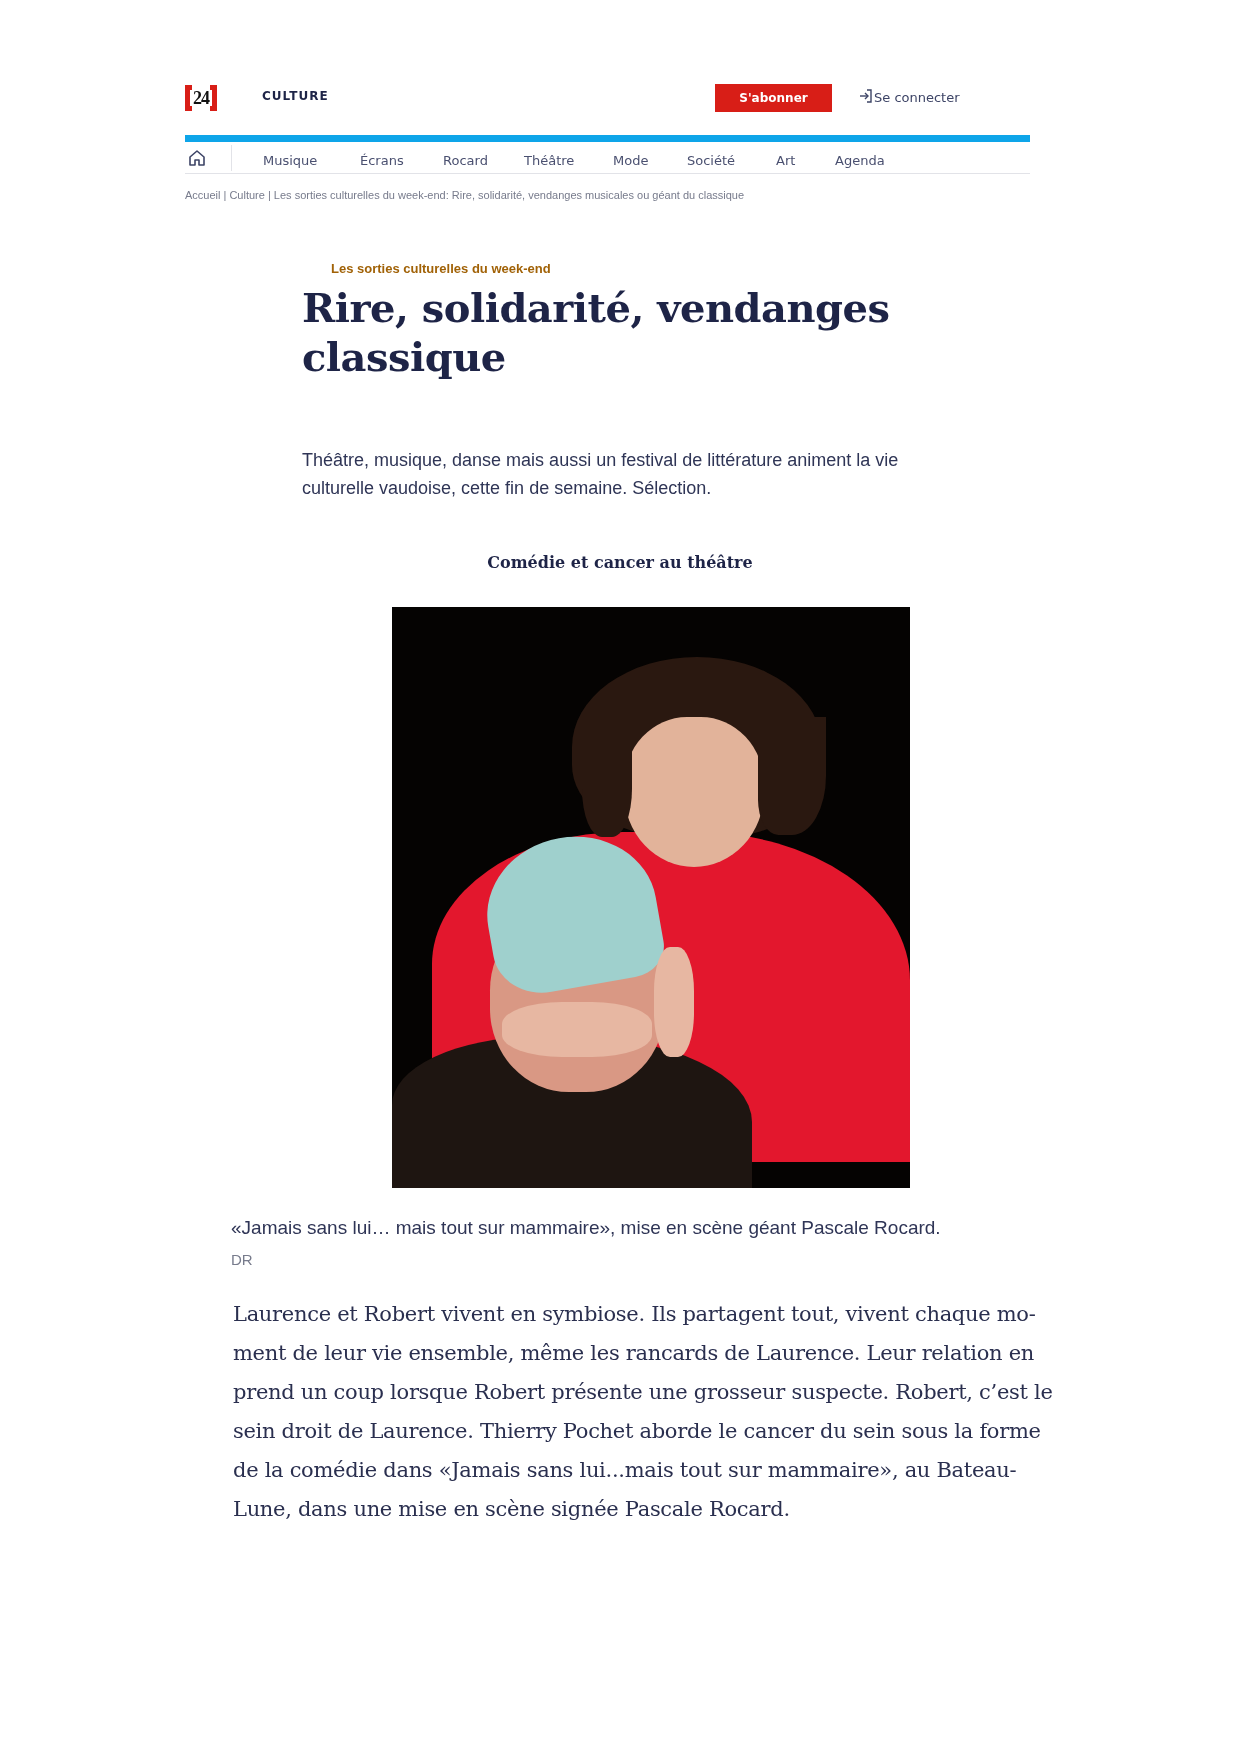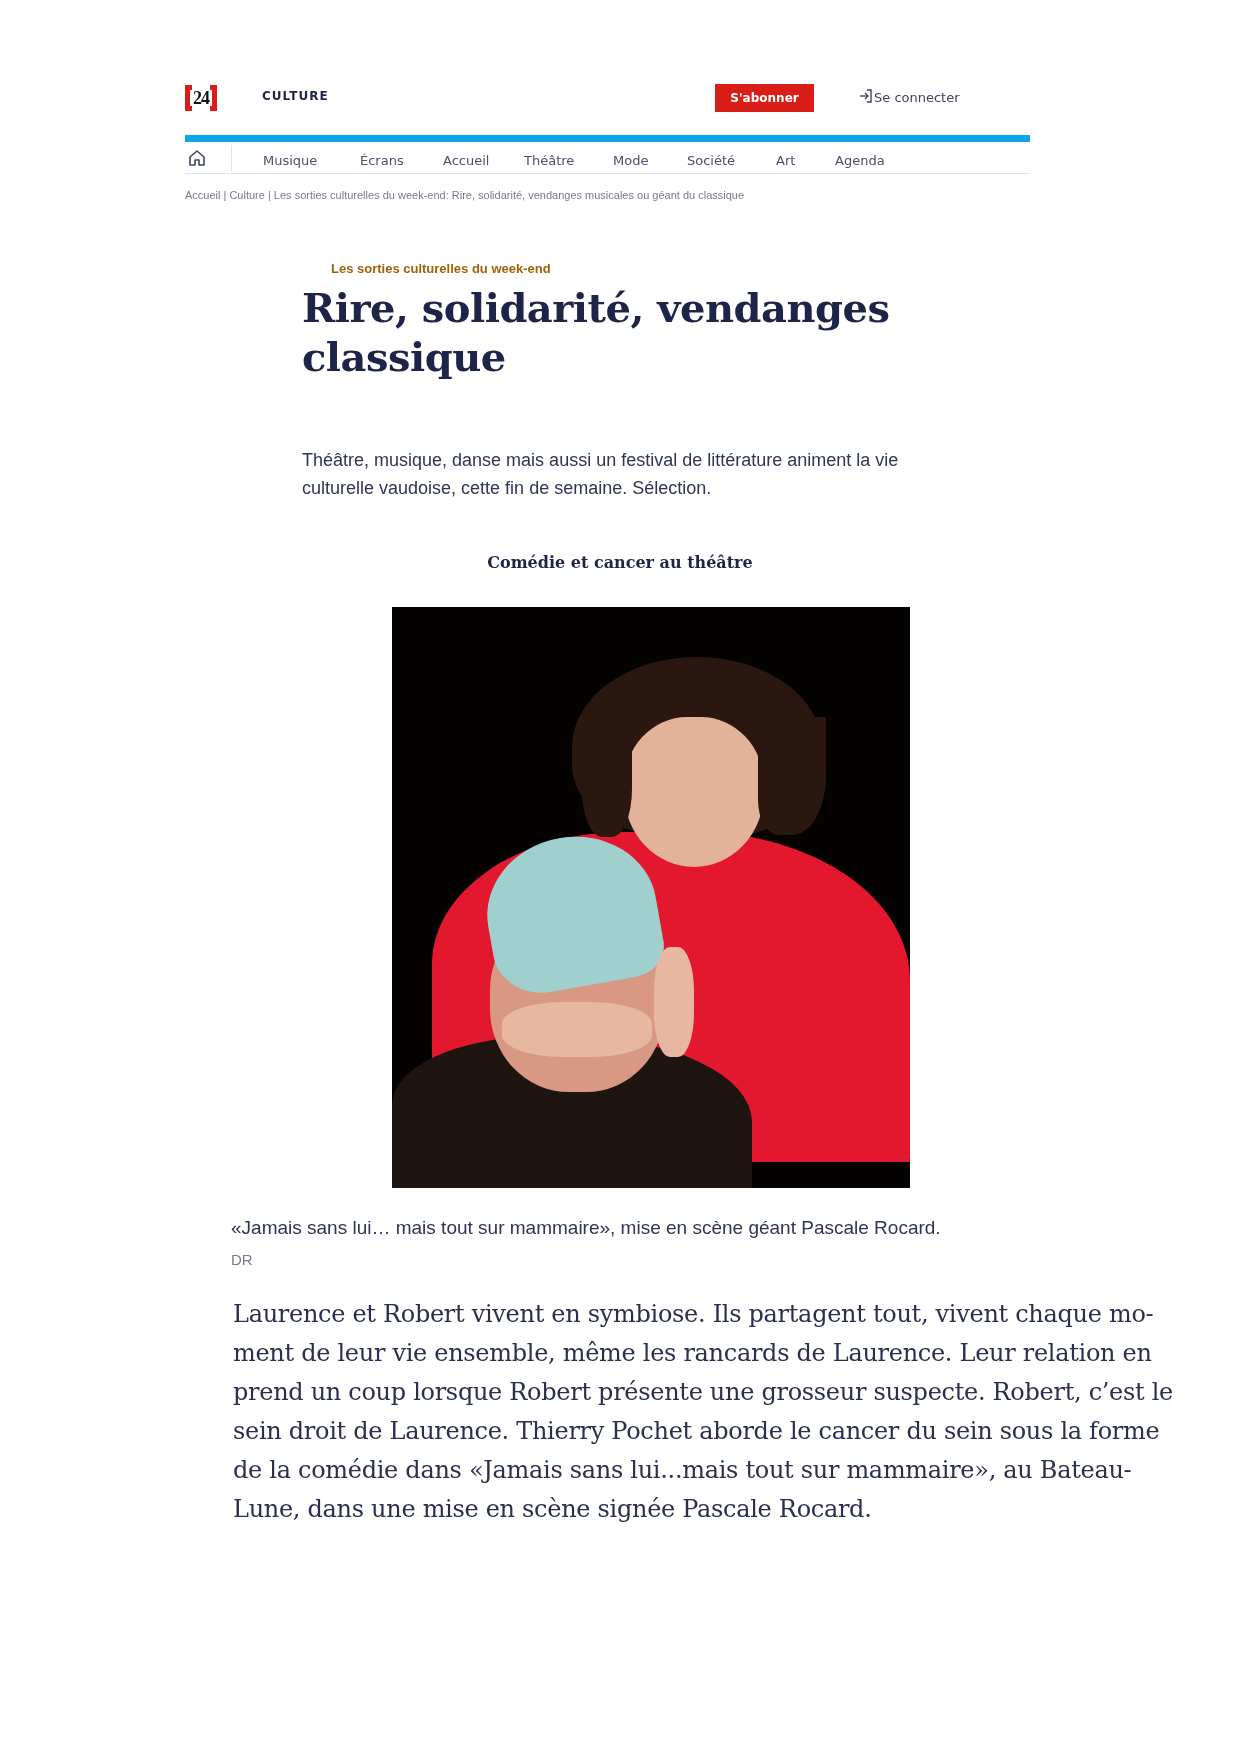--- a/index.html
+++ b/index.html
@@ -7,21 +7,21 @@
   body { position: relative; font-family: "Liberation Sans", sans-serif; color: #1e2447; }
 
   
   .logo { position: absolute; left: 185px; top: 84px; height: 27px; display: flex; align-items: center; }
   .logo .br { display: inline-block; width: 7px; height: 26px; border: 5px solid #d81e17; }
   .logo .br.l { border-right: none; }
   .logo .br.r { border-left: none; }
   .logo .num { font-family: "Liberation Serif", serif; font-weight: bold; font-size: 18px; color: #111; letter-spacing: -1px; line-height: 26px; padding: 0 1px; }
   .section-label { position: absolute; left: 262px; top: 89px; font-family: "DejaVu Sans", sans-serif; font-weight: bold; font-size: 12px; letter-spacing: 1px; color: #1e2447; text-align: right; }
 
-  .subscribe-btn { position: absolute; left: 715px; top: 84px; width: 99px; height: 28px; background: #d81e17; color: #fff; font-family: "DejaVu Sans", sans-serif; font-weight: bold; font-size: 12px; display: flex; align-items: center; justify-content: center; border: none; cursor: pointer; }
+  .subscribe-btn { position: absolute; left: 715px; top: 84px; width: 117px; height: 28px; background: #d81e17; color: #fff; font-family: "DejaVu Sans", sans-serif; font-weight: bold; font-size: 12px; display: flex; align-items: center; justify-content: center; border: none; cursor: pointer; }
   .login { position: absolute; left: 858px; top: 88px; display: flex; align-items: center; color: #3d4466; font-family: "DejaVu Sans", sans-serif; font-size: 13px; cursor: pointer; }
   .login svg { width: 16px; height: 16px; }
 
   
   .nav { position: absolute; left: 185px; top: 135px; width: 845px; height: 39px; border-top: 7px solid #0ea5e9; border-bottom: 1px solid #e2e3e8; display: flex; align-items: center; }
   .nav .home { width: 22px; height: 22px; margin-left: 2px; display: flex; align-items: center; cursor: pointer; }
   .nav .sep { width: 1px; height: 26px; background: #e2e3e8; margin-left: 22px; margin-right: 0; }
   .nav .item { position: absolute; top: 11px; font-family: "DejaVu Sans", sans-serif; font-size: 13px; color: #4a5070; cursor: pointer; }
 
   .breadcrumb { position: absolute; left: 185px; top: 189px; font-family: "Liberation Sans", sans-serif; font-size: 11px; color: #777b8c; }
@@ -33,21 +33,21 @@
 
   .subhead { position: absolute; left: 0; width: 1240px; top: 553px; text-align: center; font-family: "DejaVu Serif", serif; font-weight: bold; font-size: 16px; color: #1e2447; }
 
   
   .photo { position: absolute; left: 392px; top: 607px; width: 518px; height: 581px; background: #050302; overflow: hidden; }
   .photo .shape { position: absolute; }
 
   .caption { position: absolute; left: 231px; top: 1217px; font-family: "Liberation Sans", sans-serif; font-size: 19px; color: #2f3556; }
   .credit { position: absolute; left: 231px; top: 1251px; font-family: "Liberation Sans", sans-serif; font-size: 15px; color: #777b8c; }
 
-  .body-text { position: absolute; left: 233px; top: 1295px; width: 862px; font-family: "DejaVu Serif", serif; font-size: 24px; line-height: 39px; color: #2a2f4f; letter-spacing: -0.3px; }
+  .body-text { position: absolute; left: 233px; top: 1295px; width: 862px; font-family: "DejaVu Serif", serif; font-size: 21px; line-height: 39px; color: #2a2f4f; letter-spacing: -0.3px; }
   .body-text span { display: block; white-space: nowrap; }
 </style>
 </head>
 <body>
 
 <div class="logo">
   <span class="br l"></span>
   <span class="num">24</span>
   <span class="br r"></span>
 </div>
@@ -67,21 +67,21 @@
 
 <div class="nav">
   <div class="home">
     <svg width="20" height="20" viewBox="0 0 20 20" fill="none" stroke="#3d4466" stroke-width="1.6" stroke-linejoin="round">
       <path d="M3 9 L10 3 L17 9 V17 H12 V12 H8 V17 H3 Z"></path>
     </svg>
   </div>
   <div class="sep"></div>
   <span class="item" style="left:78px">Musique</span>
   <span class="item" style="left:175px">Écrans</span>
-  <span class="item" style="left:258px">Accueil</span>
+  <span class="item" style="left:258px">Rocard</span>
   <span class="item" style="left:339px">Théâtre</span>
   <span class="item" style="left:428px">Mode</span>
   <span class="item" style="left:502px">Société</span>
   <span class="item" style="left:591px">Art</span>
   <span class="item" style="left:650px">Agenda</span>
 </div>
 
 <div class="breadcrumb">Accueil | Culture | Les sorties culturelles du week-end: Rire, solidarité, vendanges musicales ou géant du classique</div>
 
 <div class="kicker">Les sorties culturelles du week-end</div>

